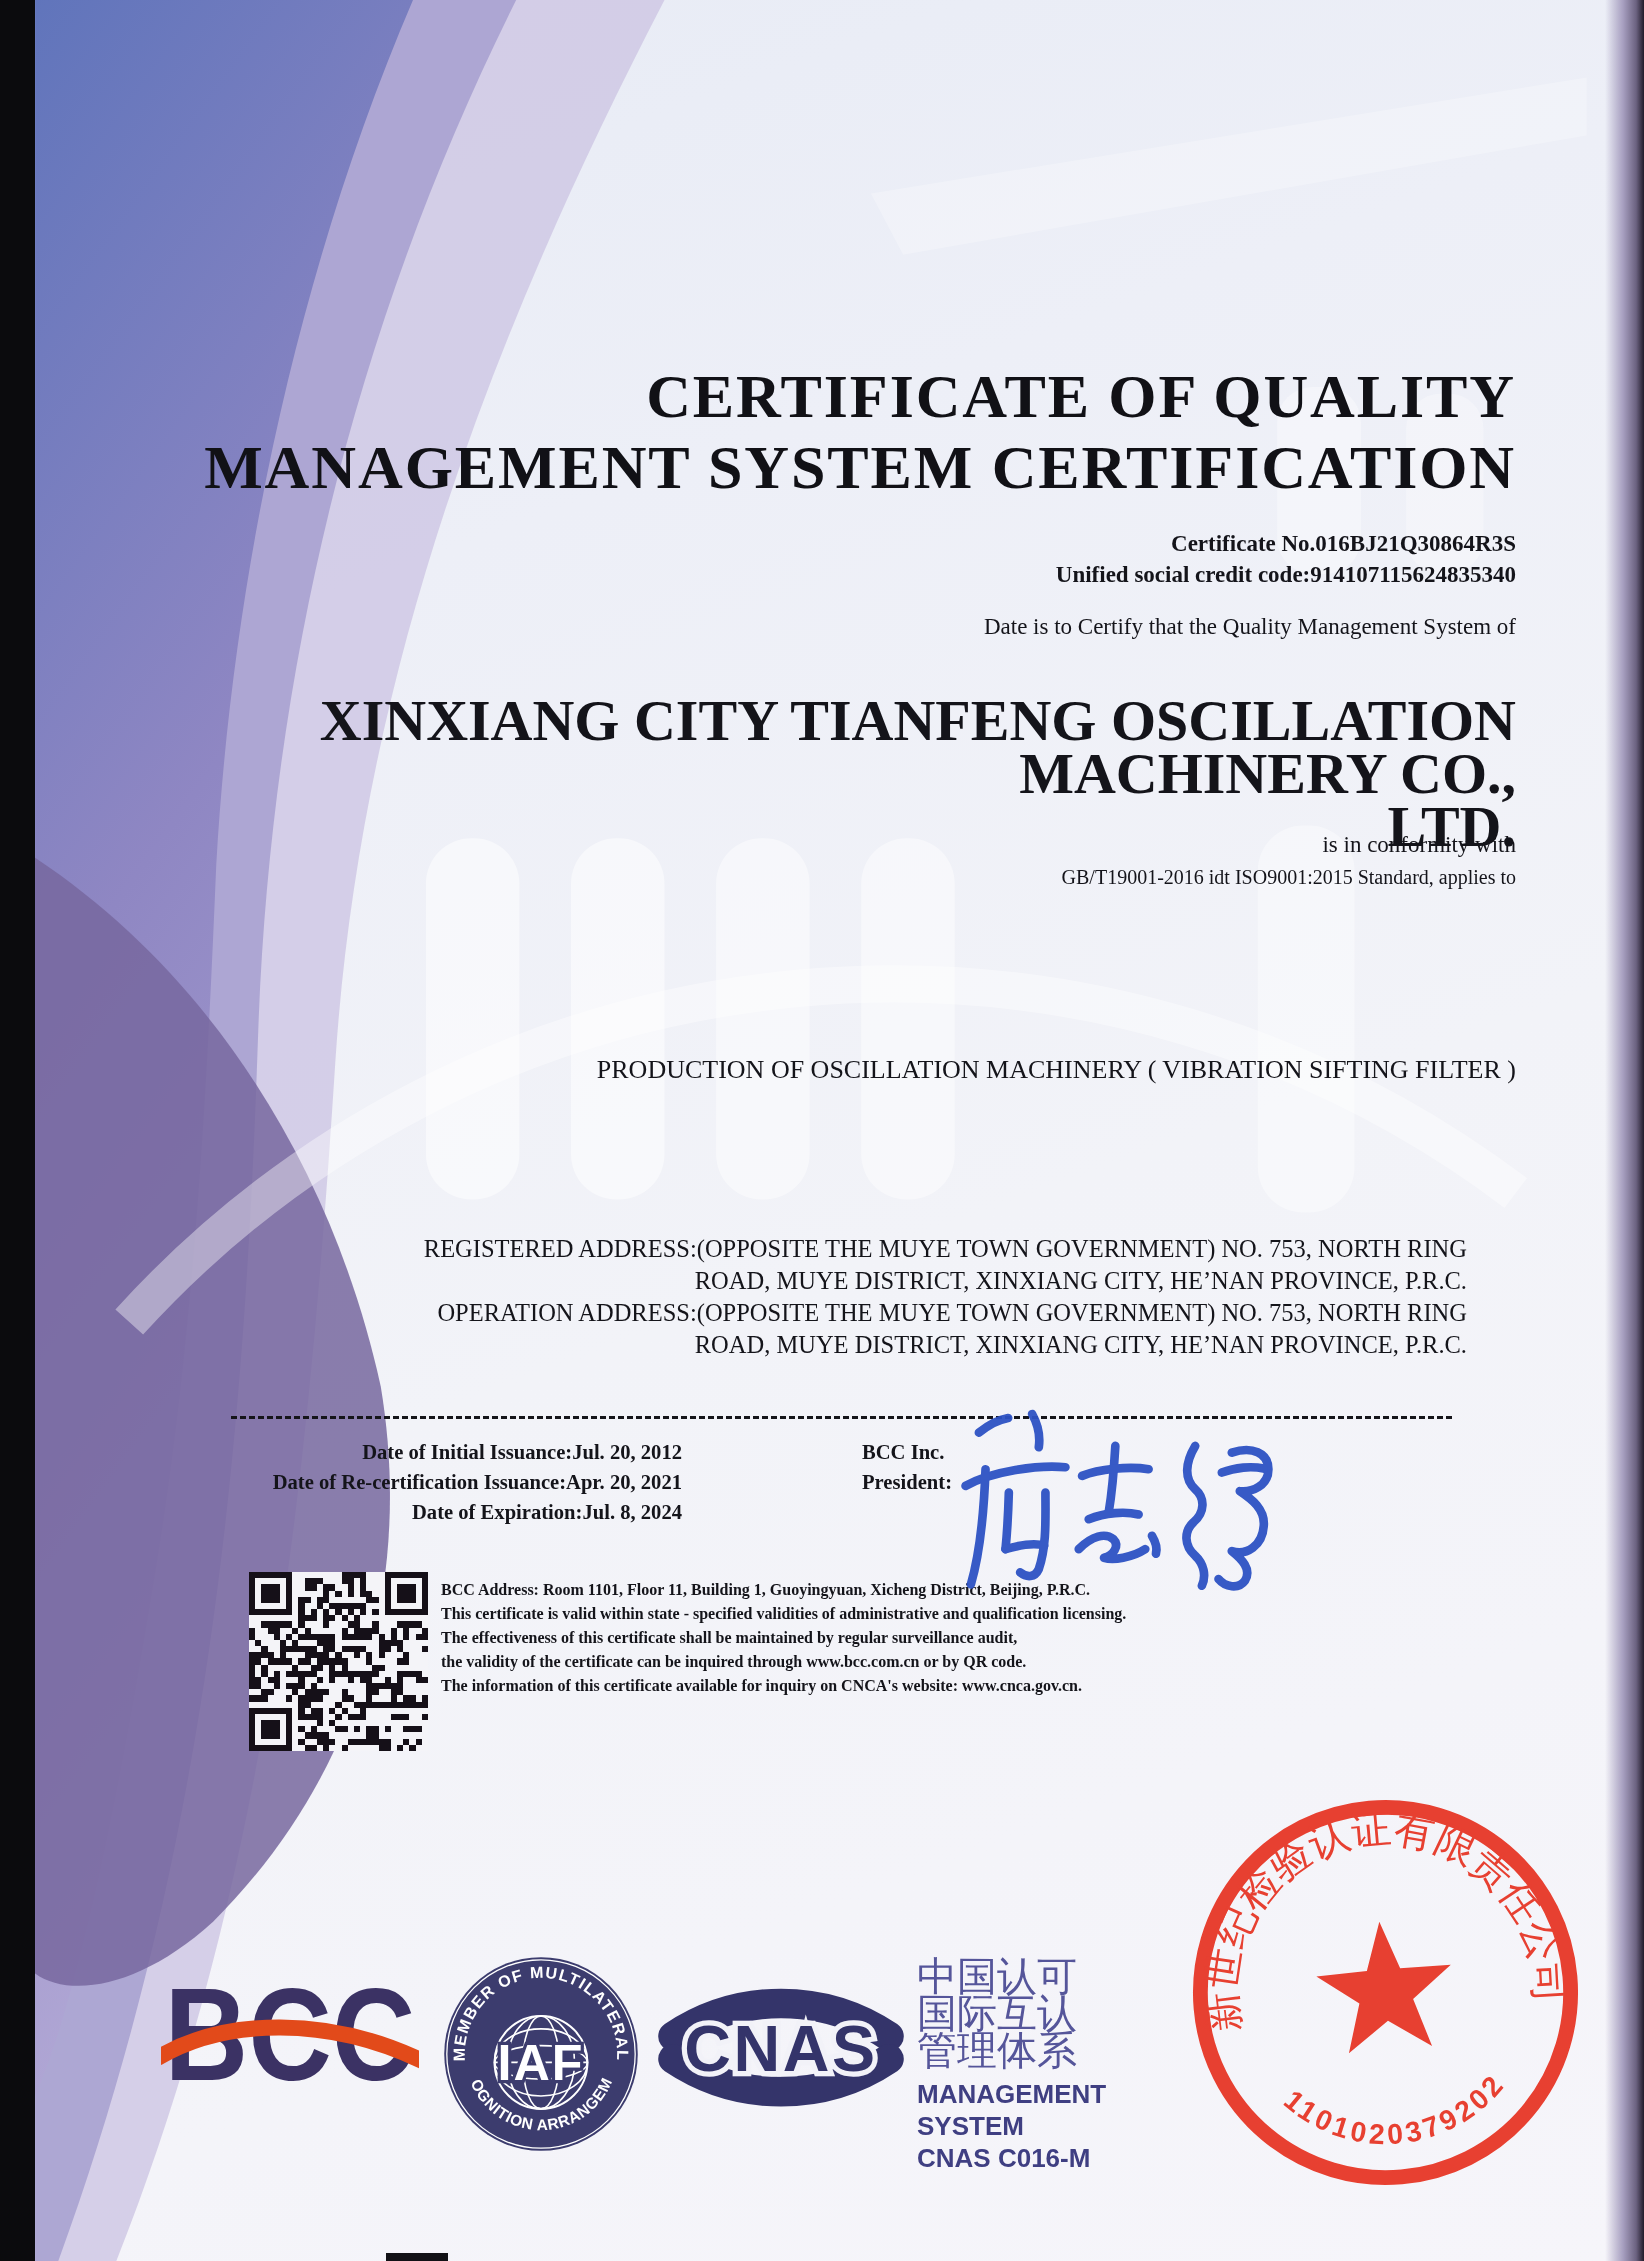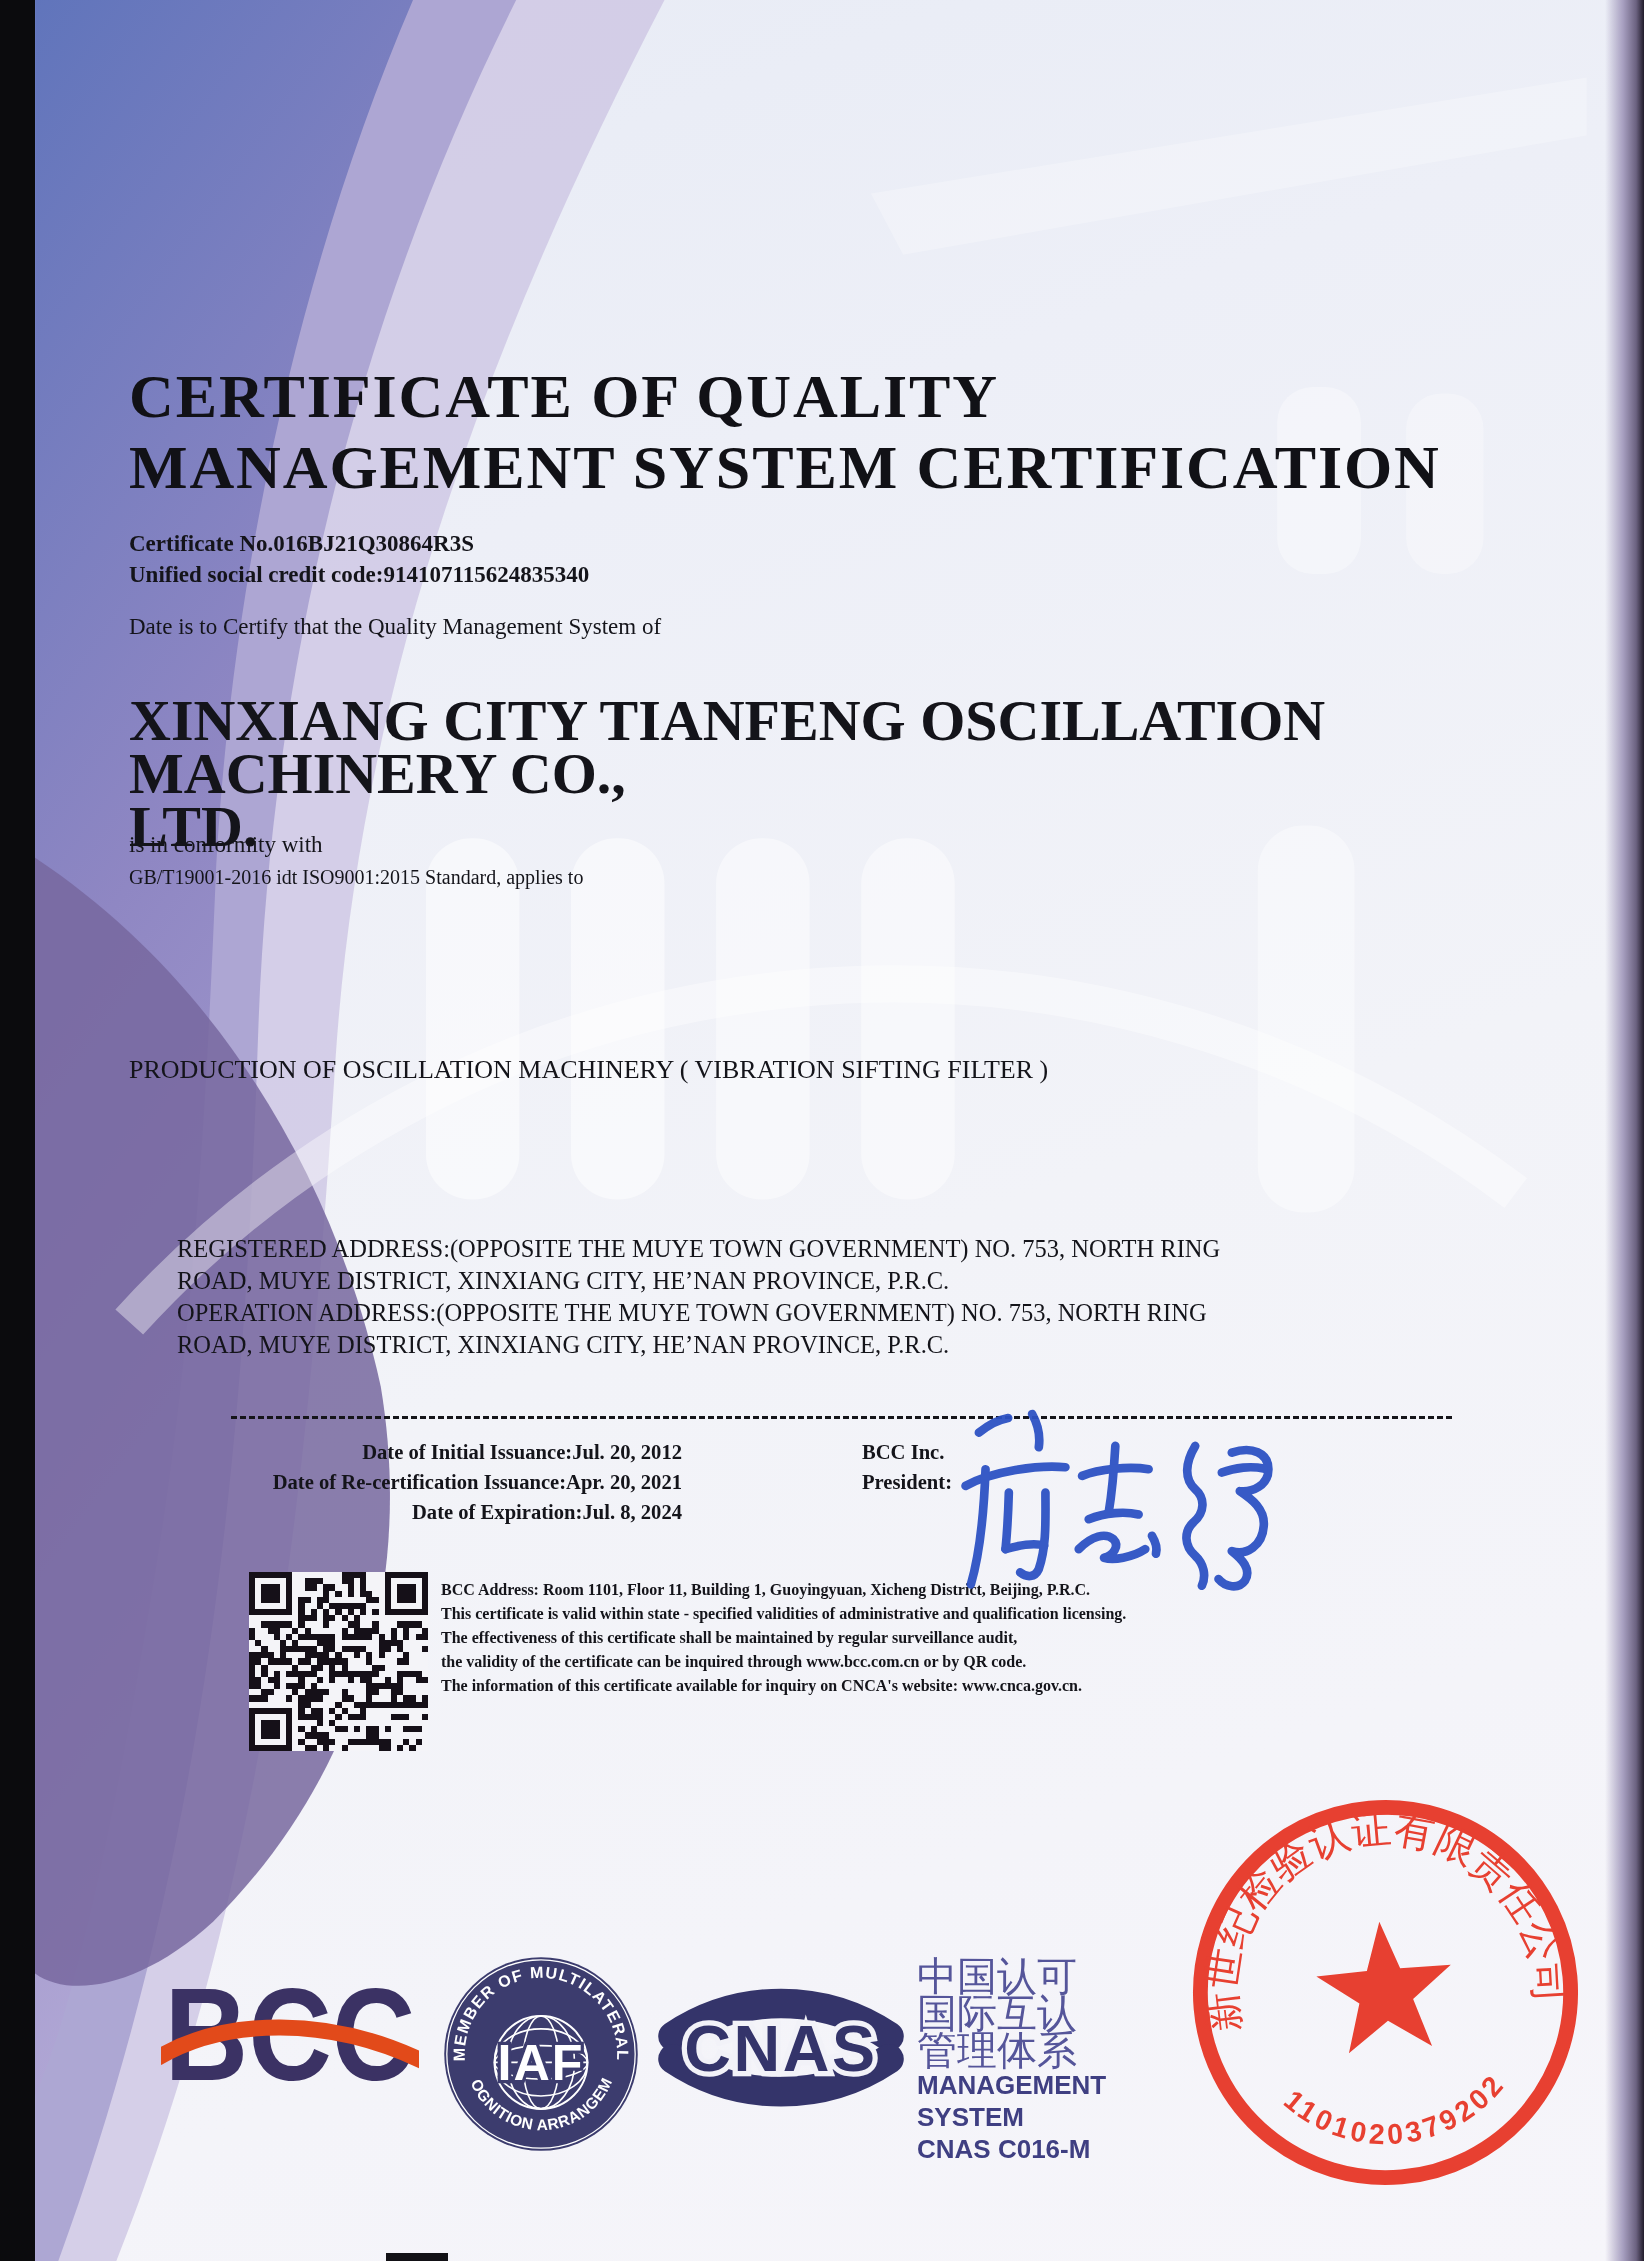--- a/index.html
+++ b/index.html
@@ -6,21 +6,21 @@
   .page{position:relative;width:1645px;height:2261px;overflow:hidden;
         background:linear-gradient(160deg,#e7ebf5 0%,#edeff7 25%,#f2f3f8 55%,#f6f5fa 100%);
         font-family:"Liberation Serif","DejaVu Serif",serif;color:#14141a;}
   .abs{position:absolute;}
   .bg-art{left:0;top:0;width:1645px;height:2261px;z-index:1;}
   .edge-left{left:0;top:0;width:35px;height:2261px;background:#0b0b0d;z-index:4;}
   .edge-right{left:1605px;top:0;width:40px;height:2261px;z-index:4;
       background:linear-gradient(90deg,rgba(167,159,192,0) 0%,#a79fc0 45%,#6b6280 78%,#17121f 100%);}
   .edge-bottom{left:386px;top:2253px;width:62px;height:7.7px;background:#121116;z-index:4;}
 
-  .txt{z-index:6;text-align:left;}
+  .txt{z-index:6;text-align:right;}
   .title{left:129px;top:361px;width:1387px;font-weight:bold;font-size:62px;line-height:71px;
          letter-spacing:1.9px;color:#111116;}
   .certno{left:129px;top:528px;width:1387px;font-weight:bold;font-size:23px;line-height:31px;}
   .certify{left:129px;top:614px;width:1387px;font-size:23px;}
   .company{left:129px;top:694px;width:1387px;font-weight:bold;font-size:58px;line-height:53px;}
   .conformity{left:129px;top:832px;width:1387px;font-size:23px;}
   .standard{left:129px;top:866px;width:1387px;font-size:20px;}
   .scope{left:129px;top:1055px;width:1387px;font-size:26px;font-weight:500;}
   .addresses{left:177px;top:1233px;width:1290px;font-size:24.5px;line-height:32px;font-weight:500;}
   .separator{left:231px;top:1416px;width:1222px;height:2.6px;z-index:6;
@@ -30,21 +30,21 @@
   .signature{left:938px;top:1406px;width:348px;height:213px;z-index:8;}
   .qr{left:249px;top:1572px;width:179px;height:179px;z-index:6;}
   .fineprint{left:441px;top:1578px;width:826px;text-align:left;font-size:16px;line-height:24px;font-weight:700;z-index:6;}
 
   .bcc-logo{left:161px;top:1961px;width:258px;height:148px;z-index:6;}
   .iaf-logo{left:441px;top:1954px;width:200px;height:200px;z-index:6;}
   .cnas-logo{left:655px;top:1962px;width:252px;height:168px;z-index:6;}
   .accr{left:917px;top:1958px;width:284px;text-align:left;z-index:6;
         font-family:"Liberation Sans","DejaVu Sans",sans-serif;}
   .accr .cn{font-size:40px;line-height:37px;color:#55559a;font-weight:500;}
-  .accr .en{font-size:26px;line-height:32px;color:#3f3f82;font-weight:bold;}
+  .accr .en{margin-top:9px;font-size:26px;line-height:32px;color:#3f3f82;font-weight:bold;}
   .seal-wrap{left:1192px;top:1799px;width:387px;height:387px;z-index:9;transform:rotate(-5deg);opacity:.93;}
   svg text{font-family:"Liberation Sans","DejaVu Sans",sans-serif;}
   svg .sealtxt{font-family:"Liberation Serif","DejaVu Serif",serif;}
 </style>
 </head>
 <body>
 
 <div class="page">
 
   <svg class="abs bg-art" viewBox="0 0 2550 3506" aria-hidden="true">

